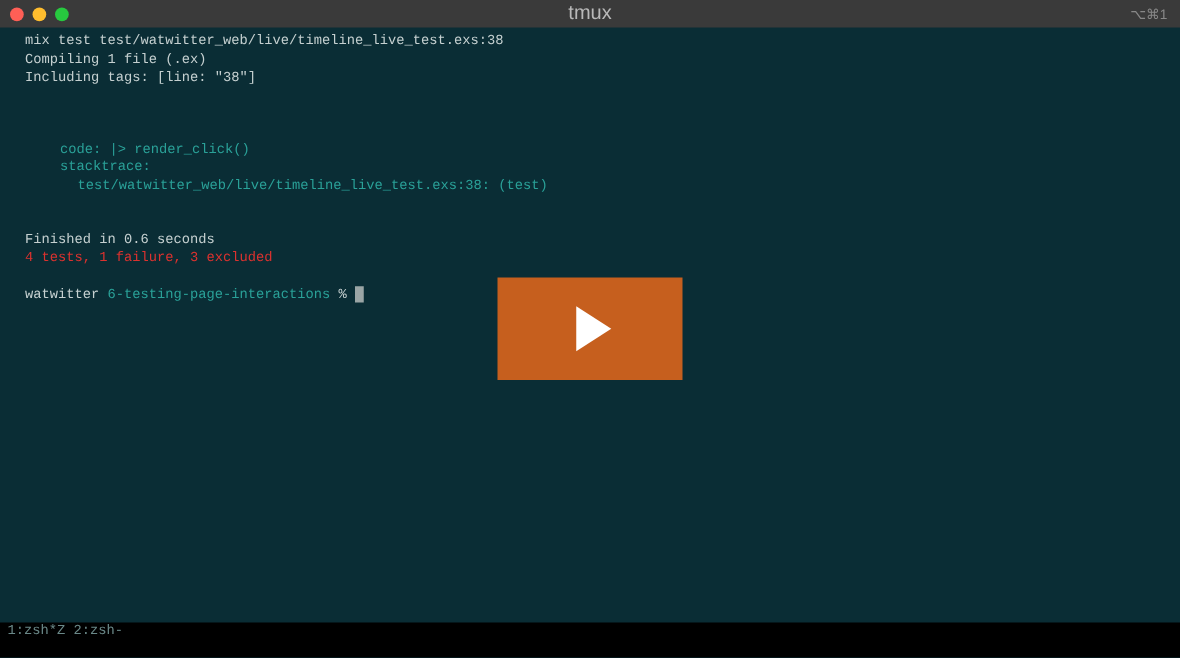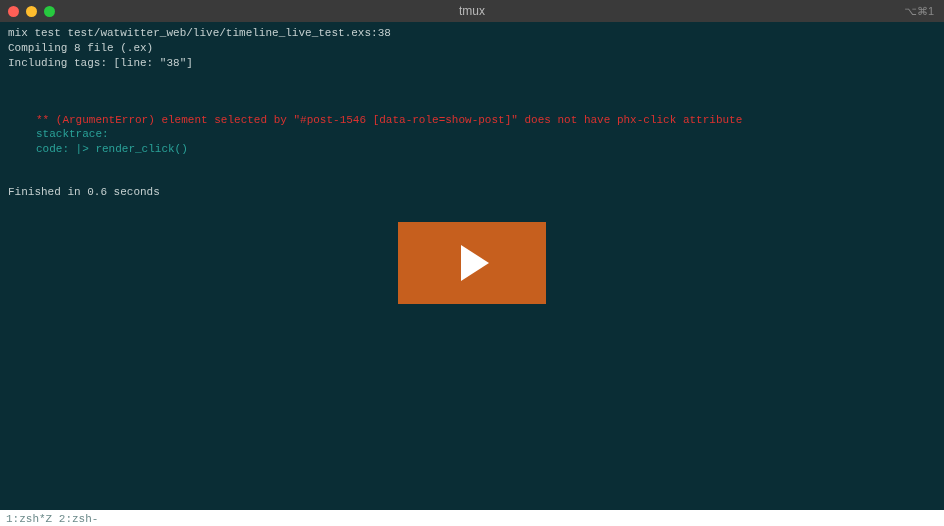--- a/index.html
+++ b/index.html
@@ -35,32 +35,32 @@
       border-radius: 50%;
     }
     .tl-red { background: #ff5f56; }
     .tl-yellow { background: #ffbd2e; }
     .tl-green { background: #27c93f; }
     .title {
       position: absolute;
       left: 50%;
       transform: translateX(-50%);
       color: #b8b8b8;
-      font-size: 12px;
+      font-size: 16px;
       font-family: -apple-system, sans-serif;
     }
     .title-right {
       position: absolute;
       right: 10px;
       color: #888;
       font-size: 11px;
       font-family: -apple-system, sans-serif;
     }
     .terminal {
-      padding: 4px 8px;
+      padding: 4px 20px;
       color: #9aa5a5;
       line-height: 1.35;
       height: calc(100% - 22px - 16px);
       position: relative;
       border-radius: 14px;
     }
     .line {
       white-space: pre;
     }
     .white { color: #c5d0d0; }
@@ -76,27 +76,27 @@
       width: 7px;
       height: 13px;
       background: #9aa5a5;
       vertical-align: text-bottom;
     }
     .statusbar {
       position: absolute;
       bottom: 0;
       left: 0;
       right: 0;
-      height: 16px;
-      background: #ffffff;
+      height: 28px;
+      background: #000000;
       color: #6a8888;
       font-size: 11px;
       padding: 1px 6px;
       display: flex;
-      align-items: flex-end;
+      align-items: flex-start;
     }
     .play-overlay {
       position: absolute;
       left: 50%;
       top: 50%;
       transform: translate(-50%, -50%);
       width: 148px;
       height: 82px;
       background: #c65f1e;
       display: flex;
@@ -123,30 +123,32 @@
     <div class="traffic-light tl-red"></div>
     <div class="traffic-light tl-yellow"></div>
     <div class="traffic-light tl-green"></div>
   </div>
   <div class="title">tmux</div>
   <div class="title-right">⌥⌘1</div>
 </div>
 
 <div class="terminal">
   <div class="line white">mix test test/watwitter_web/live/timeline_live_test.exs:38</div>
-  <div class="line white">Compiling 8 file (.ex)</div>
+  <div class="line white">Compiling 1 file (.ex)</div>
   <div class="line white">Including tags: [line: "38"]</div>
   <div class="spacer2"></div>
   <div class="spacer"></div>
-  <div class="line red indent2">** (ArgumentError) element selected by "#post-1546 [data-role=show-post]" does not have phx-click attribute</div>
+  <div class="line cyan indent2">code: |&gt; render_click()</div>
   <div class="line cyan indent2">stacktrace:</div>
-  <div class="line cyan indent2">code: |&gt; render_click()</div>
+  <div class="line cyan indent3">test/watwitter_web/live/timeline_live_test.exs:38: (test)</div>
   <div class="spacer2"></div>
   <div class="line white">Finished in 0.6 seconds</div>
+  <div class="line red">4 tests, 1 failure, 3 excluded</div>
   <div class="spacer"></div>
+  <div class="line"><span class="prompt-host">watwitter</span> <span class="prompt-branch">6-testing-page-interactions</span> <span class="white">%</span> <span class="cursor"></span></div>
 </div>
 
 <div class="statusbar">
   <span>1:zsh*Z 2:zsh-</span>
 </div>
 
 <div class="play-overlay">
   <div class="play-triangle"></div>
 </div>
 

